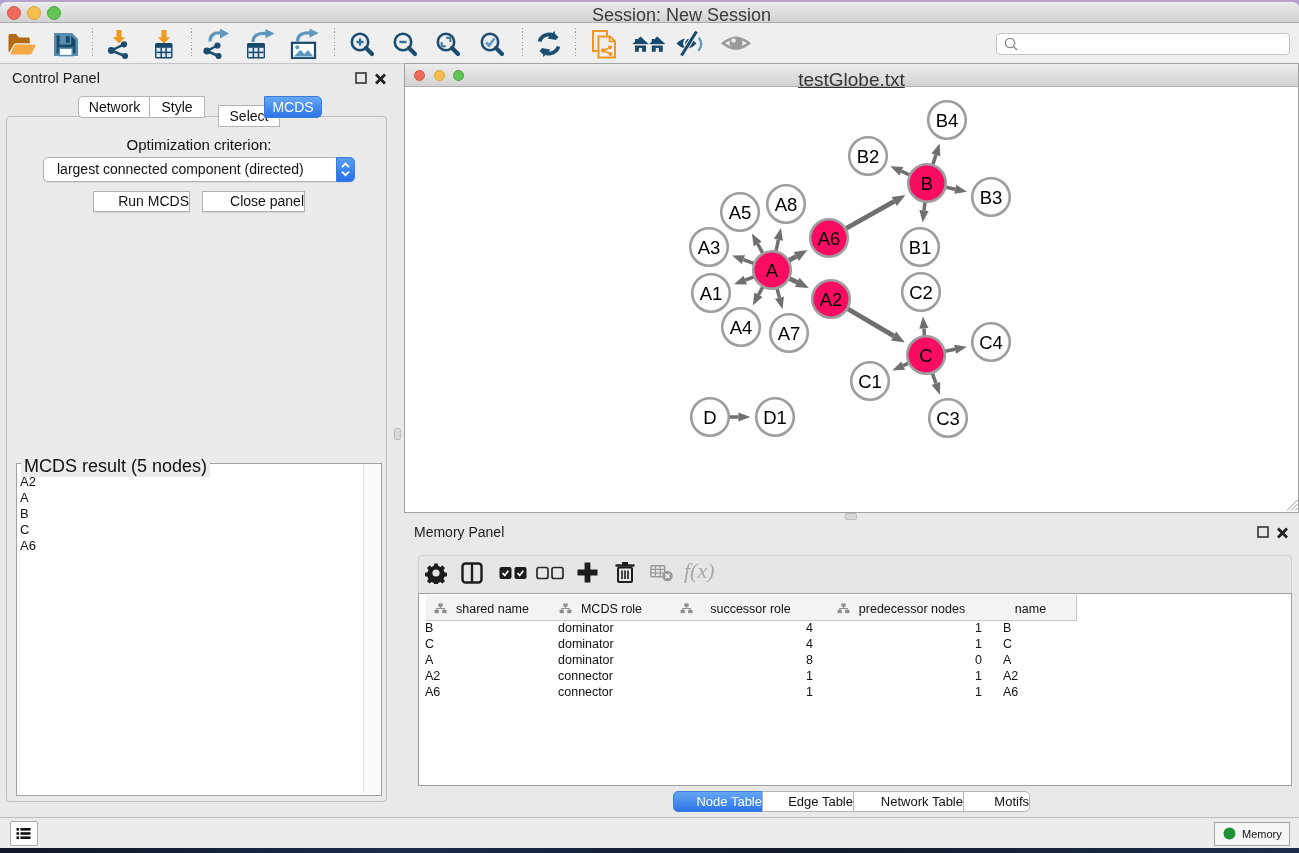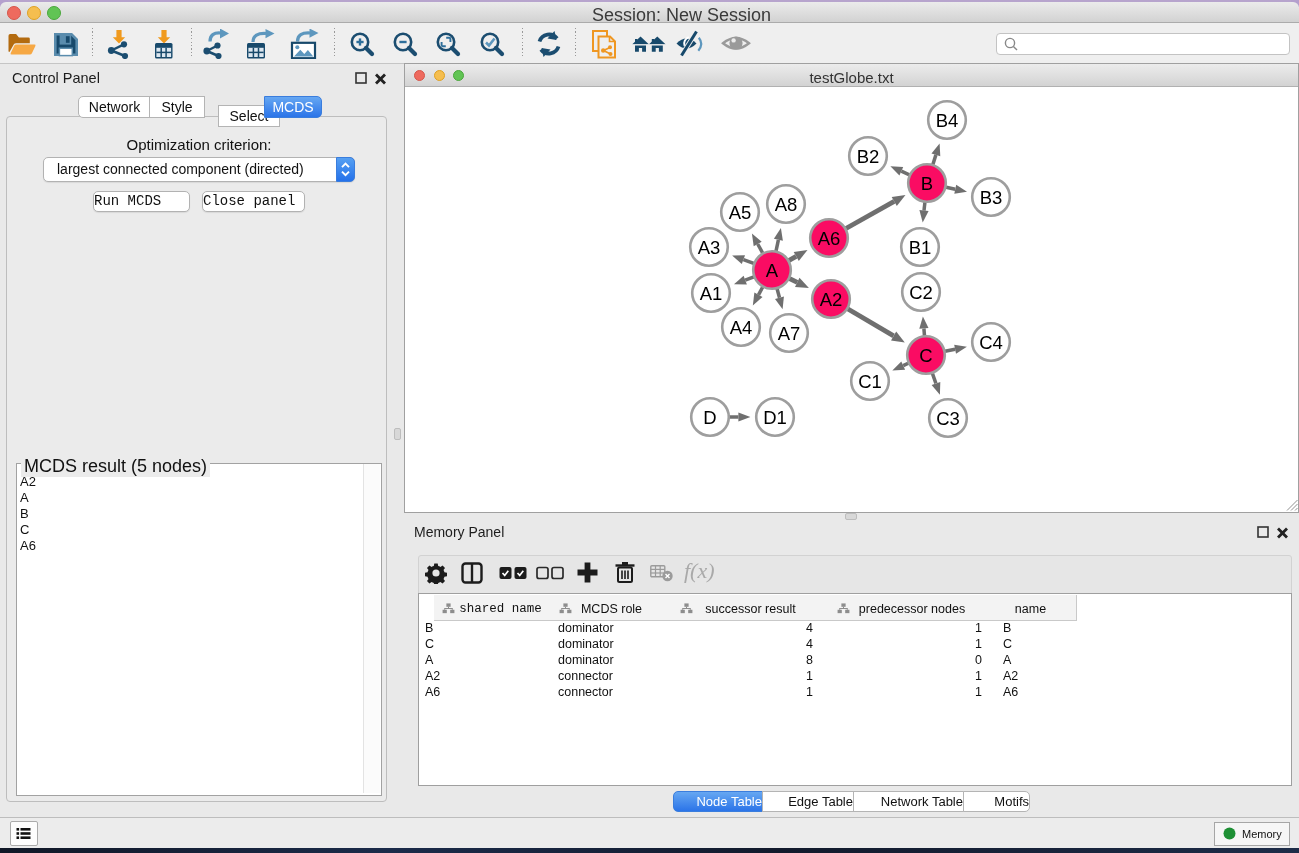--- a/index.html
+++ b/index.html
@@ -17,21 +17,21 @@
 #searchbox{left:996px;top:33px;width:292px;height:20px;background:#fff;border:1px solid #c3c3c3;border-radius:4px;}
 
 #cphead{left:12px;top:70px;font-size:14.5px;color:#1d1d1d;}
 #cppanel{left:6px;top:116px;width:379px;height:684px;background:#ebebeb;border:1px solid #bdbdbd;border-radius:4px;}
 .tab{top:96px;height:20px;background:#fff;border:1px solid #b4b4b4;font-size:14px;color:#111;text-align:center;line-height:20px;}
 .tabsel{background:linear-gradient(#66a7f2,#2b74e8);color:#fff;border:1px solid #3a7ddd;}
 #optlabel{left:42px;top:136px;width:314px;text-align:center;font-size:15px;color:#111;}
 #dropdown{left:43px;top:157px;width:310px;height:23px;background:#fff;border:1px solid #b2b2b2;border-radius:5px;box-shadow:0 1px 1px rgba(0,0,0,0.08);}
 #dropdown .txt{position:absolute;left:13px;top:3px;font-size:14px;color:#111;}
 #stepper{position:absolute;right:-1px;top:-1px;width:17px;height:23px;background:linear-gradient(#56a0f2,#2471ea);border-radius:0 5px 5px 0;border:1px solid #3a7ddd;}
-.btn{top:191px;height:19px;background:#fff;border:1px solid #b2b2b2;border-radius:5px;font-size:14px;color:#111;text-align:left;line-height:19px;box-shadow:0 1px 1px rgba(0,0,0,0.08);font-family:Liberation Mono, monospace;}
+.btn{top:191px;height:19px;background:#fff;border:1px solid #b2b2b2;border-radius:0;font-size:14px;color:#111;text-align:right;line-height:19px;box-shadow:0 1px 1px rgba(0,0,0,0.08);}
 #groupbox{left:16px;top:463px;width:364px;height:331px;border:1px solid #a2a2a2;background:#fff;}
 #grouptitle{left:21px;top:456px;background:#ebebeb;padding:0 3px;font-size:18px;color:#111;}
 #mcdslist{left:20px;top:474px;font-size:13px;color:#111;line-height:16px;}
 #listscroll{left:363px;top:464px;width:16px;height:329px;background:#fbfbfb;border-left:1px solid #e3e3e3;}
 
 #netwin{left:404px;top:63px;width:893px;height:448px;background:#fff;border:1px solid #a0a0a0;}
 #nettitle{left:0;top:0;width:893px;height:22px;background:linear-gradient(#ececec,#d3d3d3);border-bottom:1px solid #b1b1b1;}
 
 #tphead{left:414px;top:524px;font-size:14px;color:#1d1d1d;}
 #tptoolbar{left:418px;top:555px;width:872px;height:38px;background:#e6e6e6;border:1px solid #d2d2d2;border-radius:3px 3px 0 0;}
@@ -217,21 +217,21 @@
 <div class="abs btn" style="left:202px;width:101px;">Close panel</div>
 <div class="abs" id="groupbox"></div>
 <div class="abs" id="listscroll"></div>
 <div class="abs" id="grouptitle">MCDS result (5 nodes)</div>
 <div class="abs" id="mcdslist">A2<br>A<br>B<br>C<br>A6</div>
 <div class="abs" id="netwin">
  <div class="abs" id="nettitle"></div>
  <div class="abs light" style="left:9px;top:6px;width:9.4px;height:9.4px;background:#ee6a5e;border:0.5px solid #d6564a;"></div>
  <div class="abs light" style="left:28.5px;top:6px;width:9.4px;height:9.4px;background:#f5be4f;border:0.5px solid #dfa123;"></div>
  <div class="abs light" style="left:48px;top:6px;width:9.4px;height:9.4px;background:#61c454;border:0.5px solid #4aa73c;"></div>
- <div class="abs" style="left:0;top:5px;width:893px;text-align:center;font-size:15px;color:#333;">testGlobe.txt</div>
+ <div class="abs" style="left:0;top:5px;width:893px;text-align:center;font-size:19px;color:#333;text-decoration:underline;">testGlobe.txt</div>
  <svg class="abs" style="left:875px;top:429px;" width="18" height="18" viewBox="0 0 18 18">
   <g stroke="#909090" stroke-width="1">
           <line x1="7" y1="17.5" x2="17.5" y2="7"></line>
           <line x1="11" y1="17.5" x2="17.5" y2="11"></line>
           <line x1="15" y1="17.5" x2="17.5" y2="15"></line>
         </g>
  </svg>
 </div>
 
 <div class="abs" style="left:394px;top:428px;width:5px;height:10px;background:#d8d8d8;border:1px solid #bdbdbd;border-radius:2px;"></div>
@@ -362,40 +362,40 @@
         <line x1="0.8" y1="8" x2="14.8" y2="8"></line>
         <line x1="5.5" y1="0.8" x2="5.5" y2="11.8"></line>
         <line x1="10.2" y1="0.8" x2="10.2" y2="11.8"></line>
       </g>
  <circle cx="17.5" cy="11" r="5.2" fill="#9b9b9b"></circle>
  <path d="M15.5 9 l4 4 M19.5 9 l-4 4" stroke="#fff" stroke-width="1.4"></path>
 </svg>
 <div class="abs" style="left:684px;top:558px;width:40px;font-family:'Liberation Serif',serif;font-style:italic;font-size:22px;color:#a9a9a9;">f(x)</div>
 <div class="abs" id="tpbox"></div>
 <div class="abs" style="left:418px;top:595px;width:872px;height:25px;">
-      <div class="abs thcell" style="left:16px;width:133px;font-family:Liberation Mono, monospace;">
+      <div class="abs thcell" style="left:8px;width:133px;">
         <span style="position:absolute;width:100%;text-align:center;top:7px;">shared name</span>
         <svg width="13" height="11" viewBox="0 0 15 13" style="position:absolute;left:8px;top:8px;">
 <rect x="5" y="0.5" width="5" height="4" fill="#8d8d8d"></rect>
 <rect x="0.5" y="8" width="5" height="4" fill="#8d8d8d"></rect>
 <rect x="9.5" y="8" width="5" height="4" fill="#8d8d8d"></rect>
 <path d="M7.5 4.5 v2 M3 8 v-1.5 h9 V8" fill="none" stroke="#8d8d8d" stroke-width="1.2"></path>
 </svg>
       </div>
       <div class="abs thcell" style="left:133px;width:121px;">
         <span style="position:absolute;width:100%;text-align:center;top:7px;">MCDS role</span>
         <svg width="13" height="11" viewBox="0 0 15 13" style="position:absolute;left:8px;top:8px;">
 <rect x="5" y="0.5" width="5" height="4" fill="#8d8d8d"></rect>
 <rect x="0.5" y="8" width="5" height="4" fill="#8d8d8d"></rect>
 <rect x="9.5" y="8" width="5" height="4" fill="#8d8d8d"></rect>
 <path d="M7.5 4.5 v2 M3 8 v-1.5 h9 V8" fill="none" stroke="#8d8d8d" stroke-width="1.2"></path>
 </svg>
       </div>
       <div class="abs thcell" style="left:254px;width:157px;">
-        <span style="position:absolute;width:100%;text-align:center;top:7px;">successor result</span>
+        <span style="position:absolute;width:100%;text-align:center;top:7px;">successor role</span>
         <svg width="13" height="11" viewBox="0 0 15 13" style="position:absolute;left:8px;top:8px;">
 <rect x="5" y="0.5" width="5" height="4" fill="#8d8d8d"></rect>
 <rect x="0.5" y="8" width="5" height="4" fill="#8d8d8d"></rect>
 <rect x="9.5" y="8" width="5" height="4" fill="#8d8d8d"></rect>
 <path d="M7.5 4.5 v2 M3 8 v-1.5 h9 V8" fill="none" stroke="#8d8d8d" stroke-width="1.2"></path>
 </svg>
       </div>
       <div class="abs thcell" style="left:411px;width:166px;">
         <span style="position:absolute;width:100%;text-align:center;top:7px;">predecessor nodes</span>
         <svg width="13" height="11" viewBox="0 0 15 13" style="position:absolute;left:8px;top:8px;">

